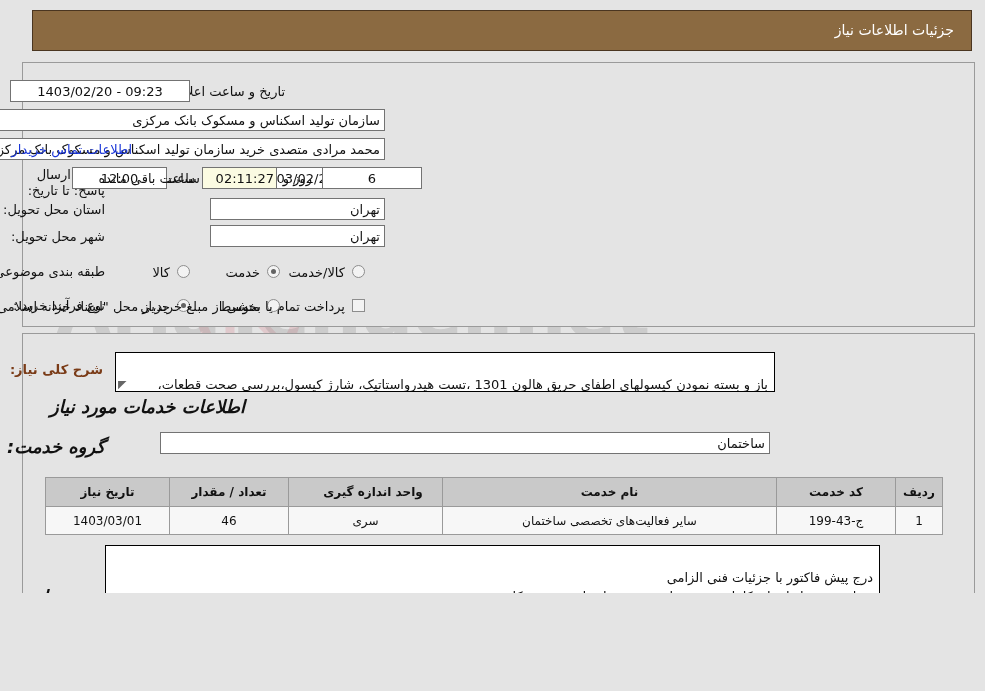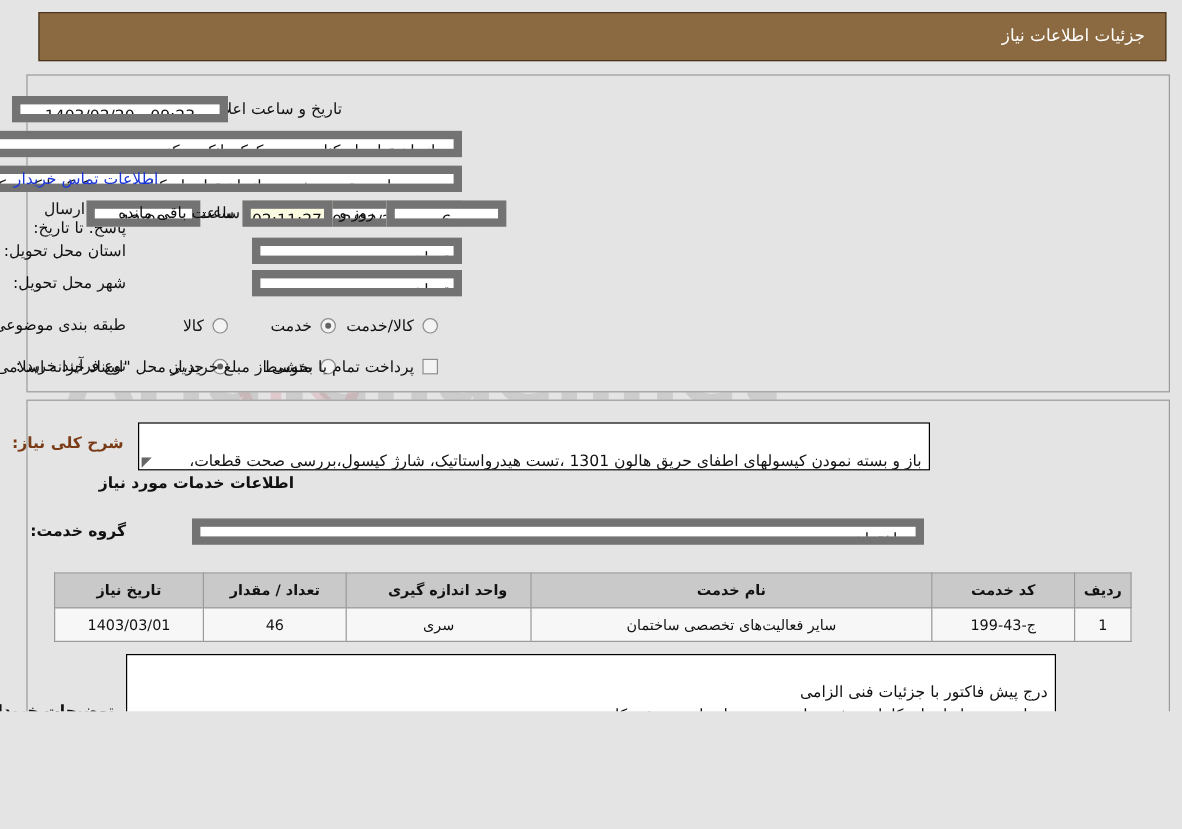--- a/index.html
+++ b/index.html
@@ -82,21 +82,21 @@
     position: absolute;
     font-size: 13px;
     color: #111;
     text-align: right;
     white-space: nowrap;
     line-height: 16px;
   }
   .inp {
     position: absolute;
     background: #ffffff;
-    border: 7px solid #737373;
+    border: 1px solid #737373;
     box-sizing: border-box;
     font-size: 13px;
     color: #111;
     padding: 2px 4px 0 4px;
     height: 22px;
     line-height: 18px;
     overflow: hidden;
     white-space: nowrap;
     text-align: right;
   }
@@ -167,24 +167,25 @@
   }
   .bold-brown {
     position: absolute;
     font-size: 13px;
     font-weight: bold;
     color: #7a3b17;
     white-space: nowrap;
   }
   .bold-dark {
     position: absolute;
-    font-size: 13px;
+    font-size: 18px;
     font-weight: bold;
     color: #111;
     white-space: nowrap;
+    font-style: italic;
   }
 
   
   .tbl {
     position: absolute;
     left: 45px;
     top: 477px;
     width: 898px;
     border-collapse: collapse;
     font-size: 12px;

